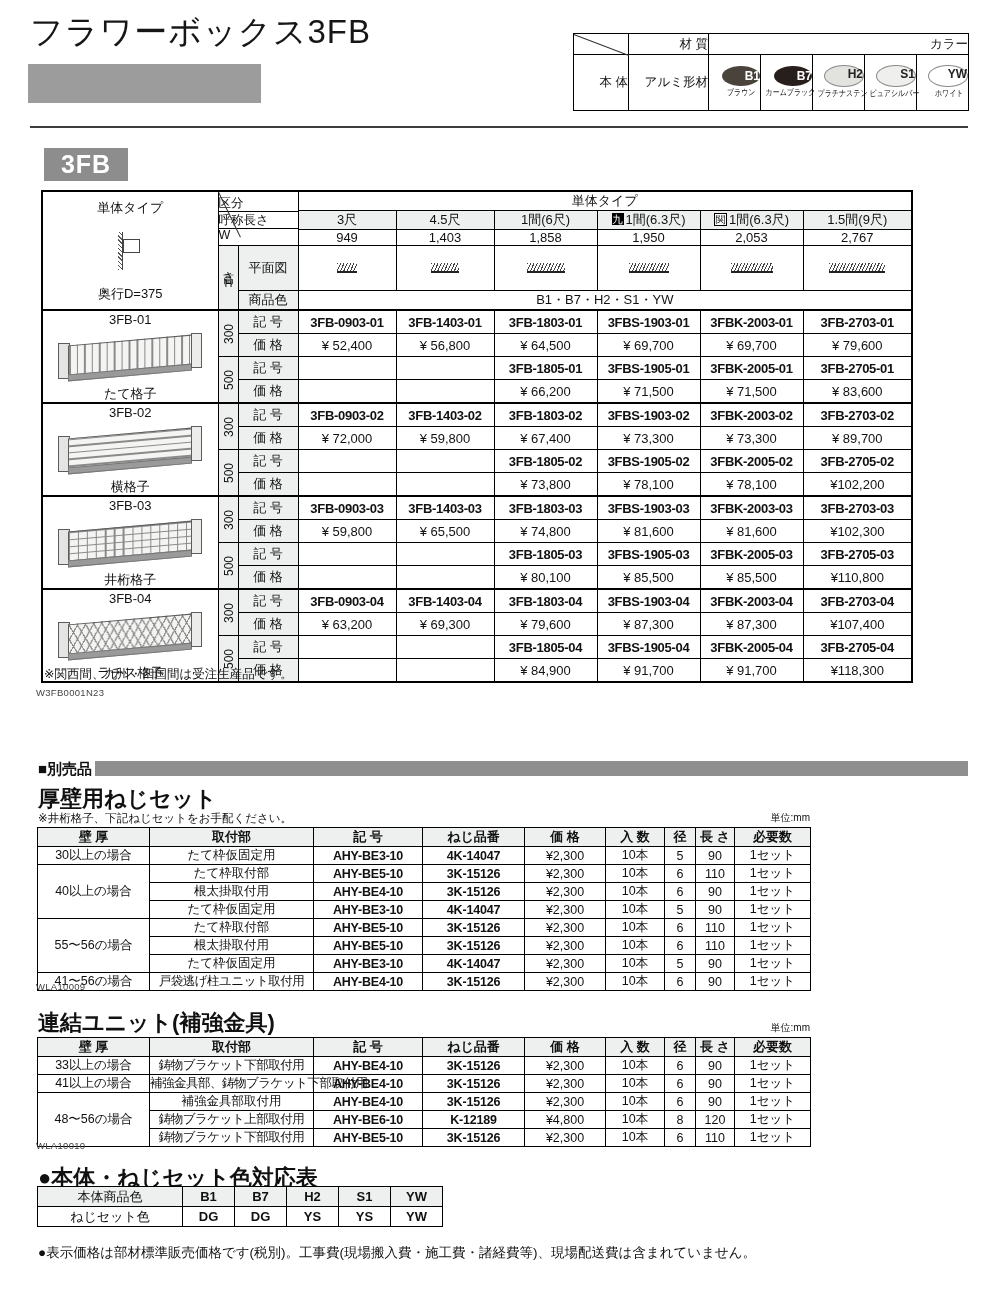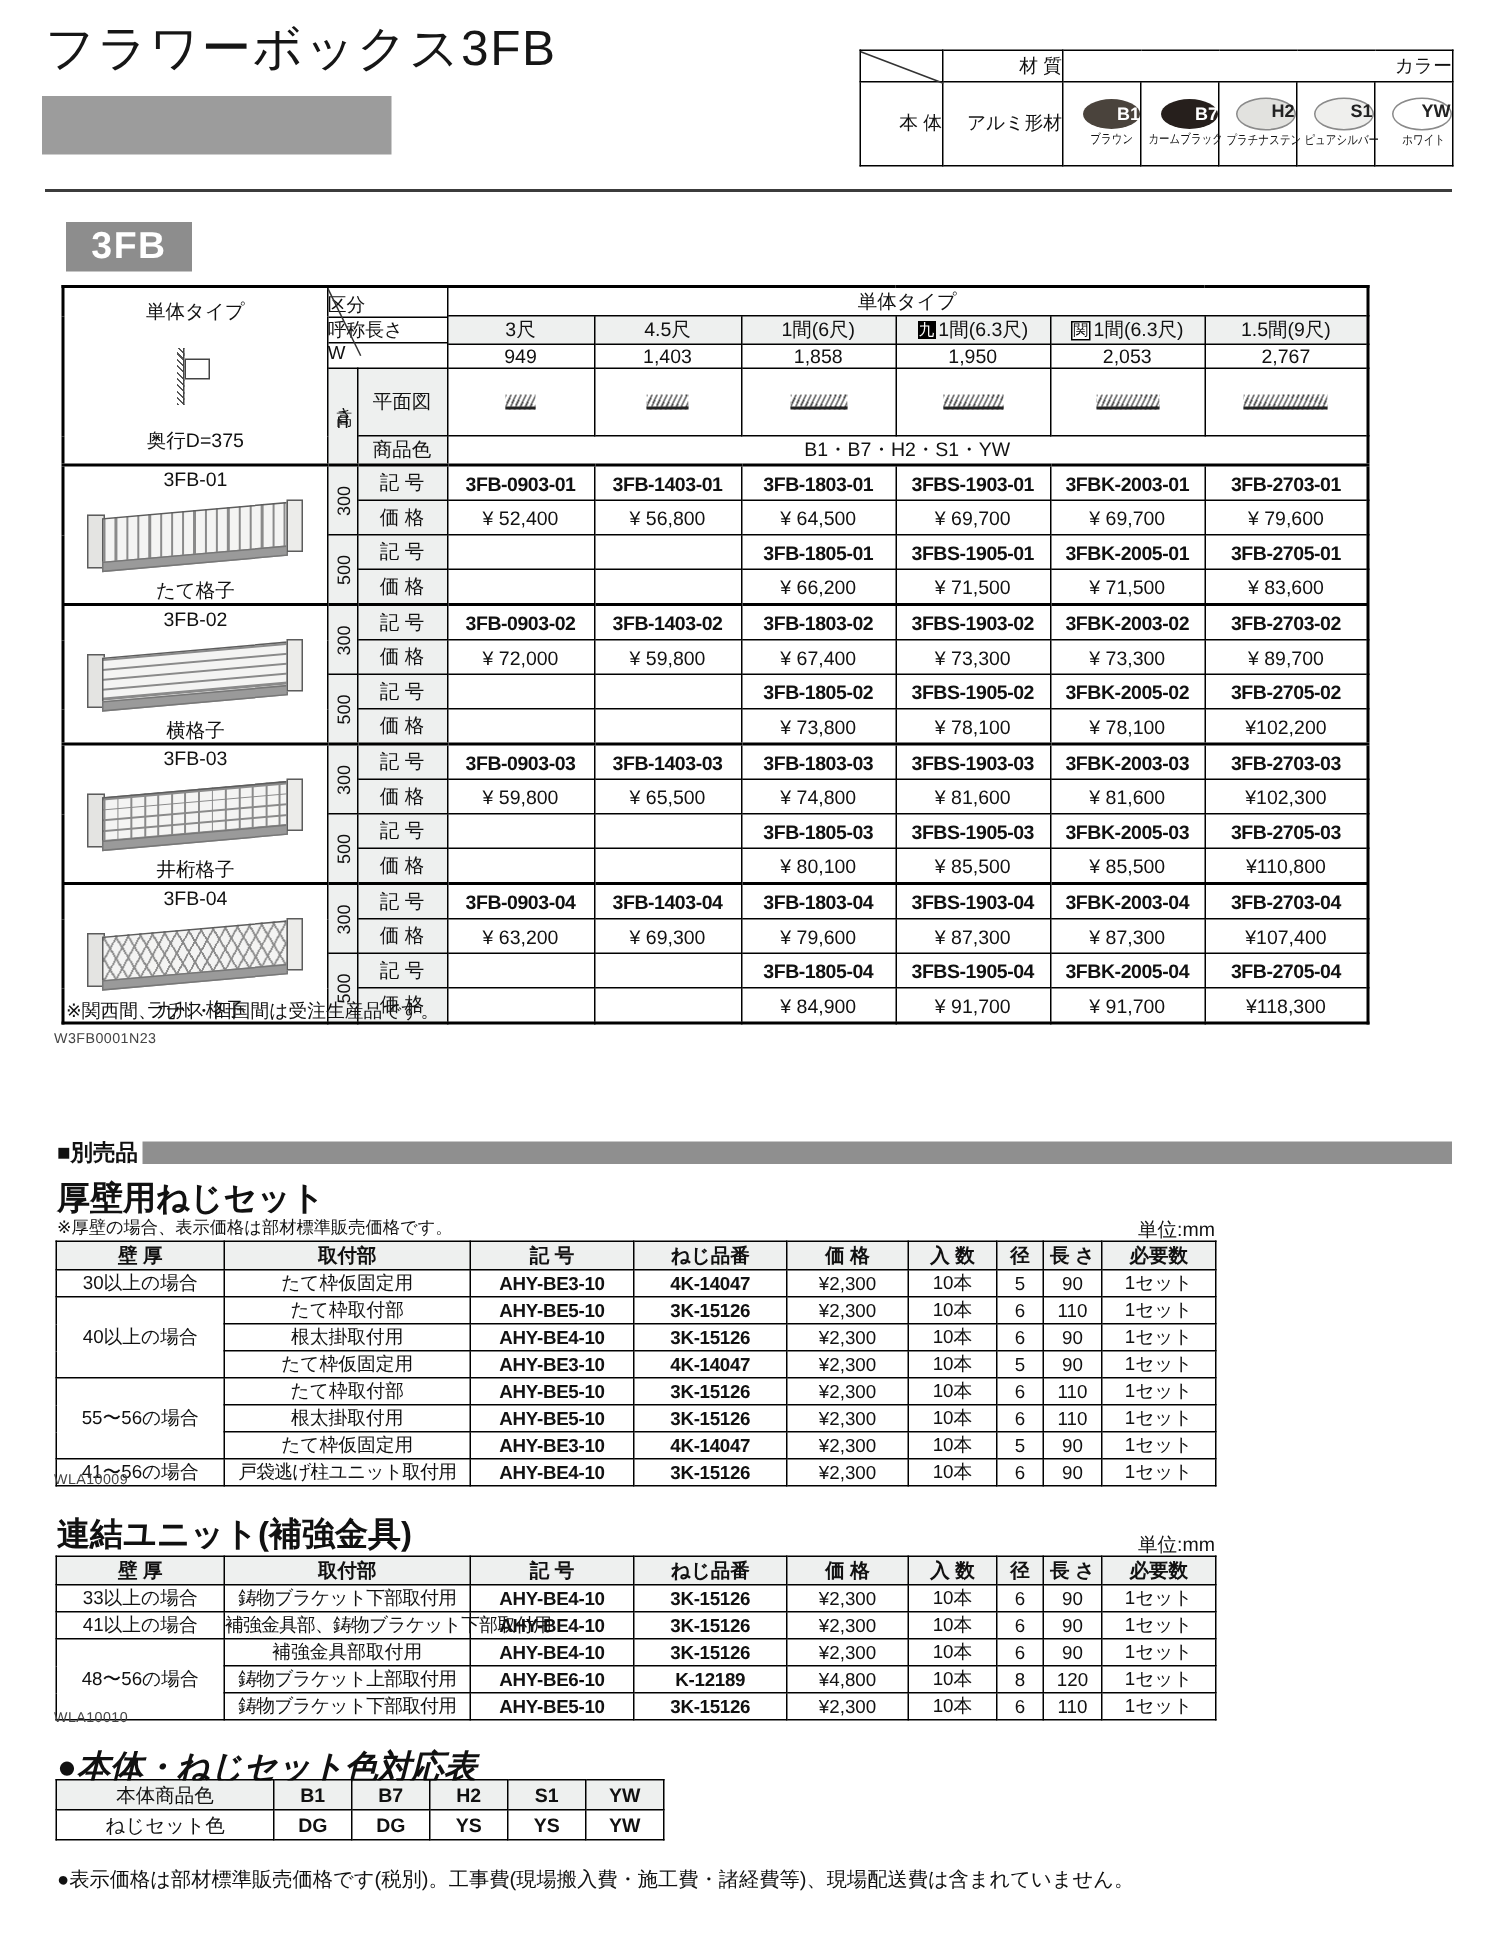--- a/index.html
+++ b/index.html
@@ -85,23 +85,23 @@
   .dc2{left:36px;top:981px;}
   .dc3{left:36px;top:1140px;}
 
   
   .secrow{left:38px;top:760px;width:930px;display:flex;align-items:center;}
   .seclabel{font-weight:bold;font-size:15px;line-height:17px;}
   .secbar{flex:1;height:15px;background:#8f8f8f;margin-left:3px;}
   .h2ttl{font-weight:bold;font-size:22px;}
   .t1{left:38px;top:784px;}
   .t2{left:38px;top:1008px;}
-  .t3{left:38px;top:1163px;font-style:italic;}
+  .t3{left:38px;top:1163px;}
   .smallnote{left:38px;top:811px;font-size:11.5px;}
-  .unit{font-size:13px;text-align:right;width:773px;}
+  .unit{font-size:10px;text-align:right;width:773px;}
   .u1{left:37px;top:811px;}
   .u2{left:37px;top:1021px;}
   .accwrap1{left:37px;top:827px;}
   .accwrap2{left:37px;top:1037px;}
   .acc{table-layout:fixed;width:773px;border:1.5px solid #000;}
   .acc th{background:#eef0ef;border:1px solid #000;font-size:13px;height:17px;padding:0;font-weight:bold;}
   .acc td{border:1px solid #000;font-size:12.5px;height:16px;padding:0;text-align:center;}
   .acc tr.gstart td{border-top:1.5px solid #000;}
   .acc .codeb{font-weight:bold;letter-spacing:-0.2px;}
   .tight{font-size:11.5px;letter-spacing:-0.5px;}
@@ -444,21 +444,21 @@
 
   <div class="abs notemain">※関西間、九州・四国間は受注生産品です。</div>
   <div class="abs doccode dc1">W3FB0001N23</div>
 
   <div class="abs secrow">
     <span class="seclabel">■別売品</span>
     <span class="secbar"></span>
   </div>
 
   <div class="abs h2ttl t1">厚壁用ねじセット</div>
-  <div class="abs smallnote">※厚壁の場合、表示価格は部材標準販売価格です。</div>
+  <div class="abs smallnote">※井桁格子、下記ねじセットをお手配ください。</div>
   <div class="abs unit u1">単位:mm</div>
 
   <div class="abs accwrap1">
     <table class="acc">
       <colgroup>
           <col style="width:112px">
           <col style="width:164px">
           <col style="width:109px">
           <col style="width:102px">
           <col style="width:81px">

